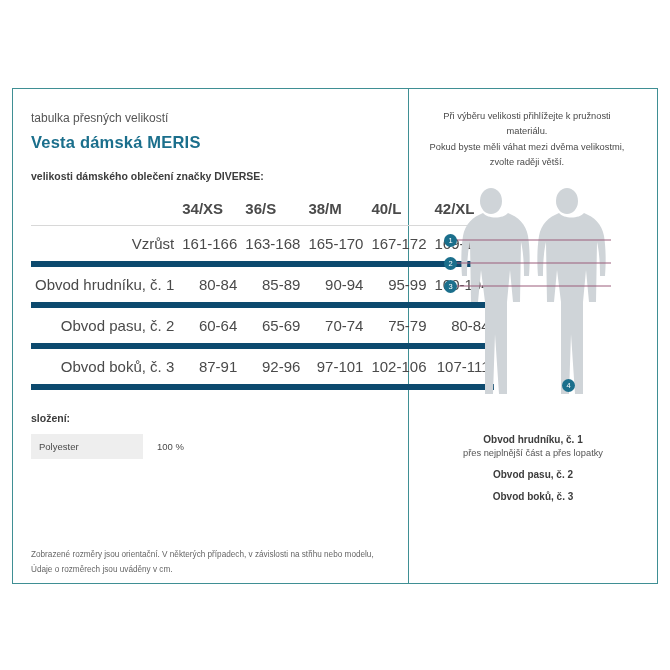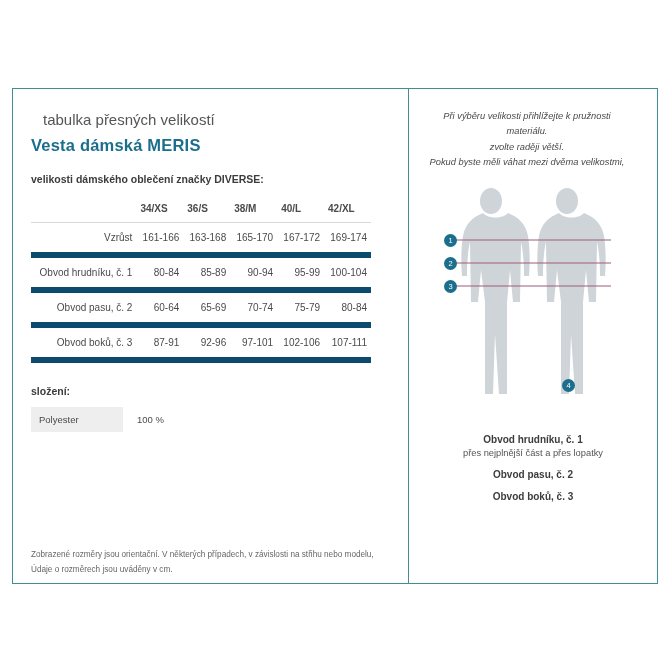--- a/index.html
+++ b/index.html
@@ -42,42 +42,42 @@
     align-self: stretch;
   }
   .right-col {
     flex: 1;
     box-sizing: border-box;
     padding: 20px 14px 10px 14px;
     text-align: center;
   }
 
   .subtitle {
-    font-size: 15px;
+    font-size: 12px;
     color: #555;
-    margin: 0 0 8px 12px;
+    margin: 0 0 8px 0;
   }
   .title {
     font-size: 16.5px;
     font-weight: bold;
     color: #1b6f8c;
     margin: 0 0 18px 0;
     letter-spacing: 0.2px;
   }
   .section-label {
     font-size: 10.5px;
     font-weight: bold;
     color: #3c3c3c;
     margin: 0 0 12px 0;
   }
 
   table.sizes {
     border-collapse: collapse;
     width: 340px;
-    font-size: 10px;
+    font-size: 15px;
     color: #4a4a4a;
   }
   table.sizes th {
     font-weight: bold;
     text-align: left;
     padding: 6px 4px 8px 4px;
     border-bottom: 1px solid #d8d8d8;
     white-space: nowrap;
   }
   table.sizes td {
@@ -99,21 +99,21 @@
     color: #3c3c3c;
     margin: 22px 0 10px 0;
   }
   .compose-row {
     display: flex;
     align-items: center;
     font-size: 9.5px;
   }
   .compose-name {
     background: #eeeeee;
-    width: 92px;
+    width: 112px;
     padding: 7px 8px;
     box-sizing: border-box;
     color: #4a4a4a;
   }
   .compose-val {
     padding-left: 14px;
     color: #4a4a4a;
   }
 
   .footnote {
@@ -124,21 +124,20 @@
     font-size: 8.2px;
     line-height: 1.85;
     color: #666;
   }
 
   .note-top {
     font-size: 9.3px;
     line-height: 1.65;
     color: #4a4a4a;
     margin: 0 16px 14px 4px;
-    font-style: italic;
   }
 
   .figure-wrap {
     position: relative;
     width: 200px;
     height: 236px;
     margin: 0 auto 14px auto;
   }
   .figure-wrap svg { display: block; }
 
@@ -237,22 +236,22 @@
         <div>Zobrazené rozměry jsou orientační. V některých případech, v závislosti na střihu nebo modelu,</div>
         <div>Údaje o rozměrech jsou uváděny v cm.</div>
       </div>
     </div>
 
     <div class="divider"></div>
 
     <div class="right-col">
       <div class="note-top">
         <div>Při výběru velikosti přihlížejte k pružnosti materiálu.</div>
+        <div>Pokud byste měli váhat mezi dvěma velikostmi,</div>
         <div>zvolte raději větší.</div>
-        <div>Pokud byste měli váhat mezi dvěma velikostmi,</div>
       </div>
 
       <div class="figure-wrap">
         <svg width="200" height="236" viewBox="0 0 200 236">
 
           <g fill="#cfd4d8">
             <ellipse cx="58" cy="17" rx="11" ry="13"></ellipse>
             <path d="M50 29 C40 33 32 40 30 52 C28 64 28 80 29 92 L34 92 C34 78 35 66 37 58 L38 118 L45 118 L48 86 L52 118 L52 210 L60 210 L62 150 L66 210 L74 210 L74 118 L77 86 L80 118 L87 118 L88 58 C90 66 91 78 91 92 L96 92 C97 80 97 64 95 52 C93 40 85 33 75 29 C70 35 55 35 50 29 Z"></path>
           </g>
 

